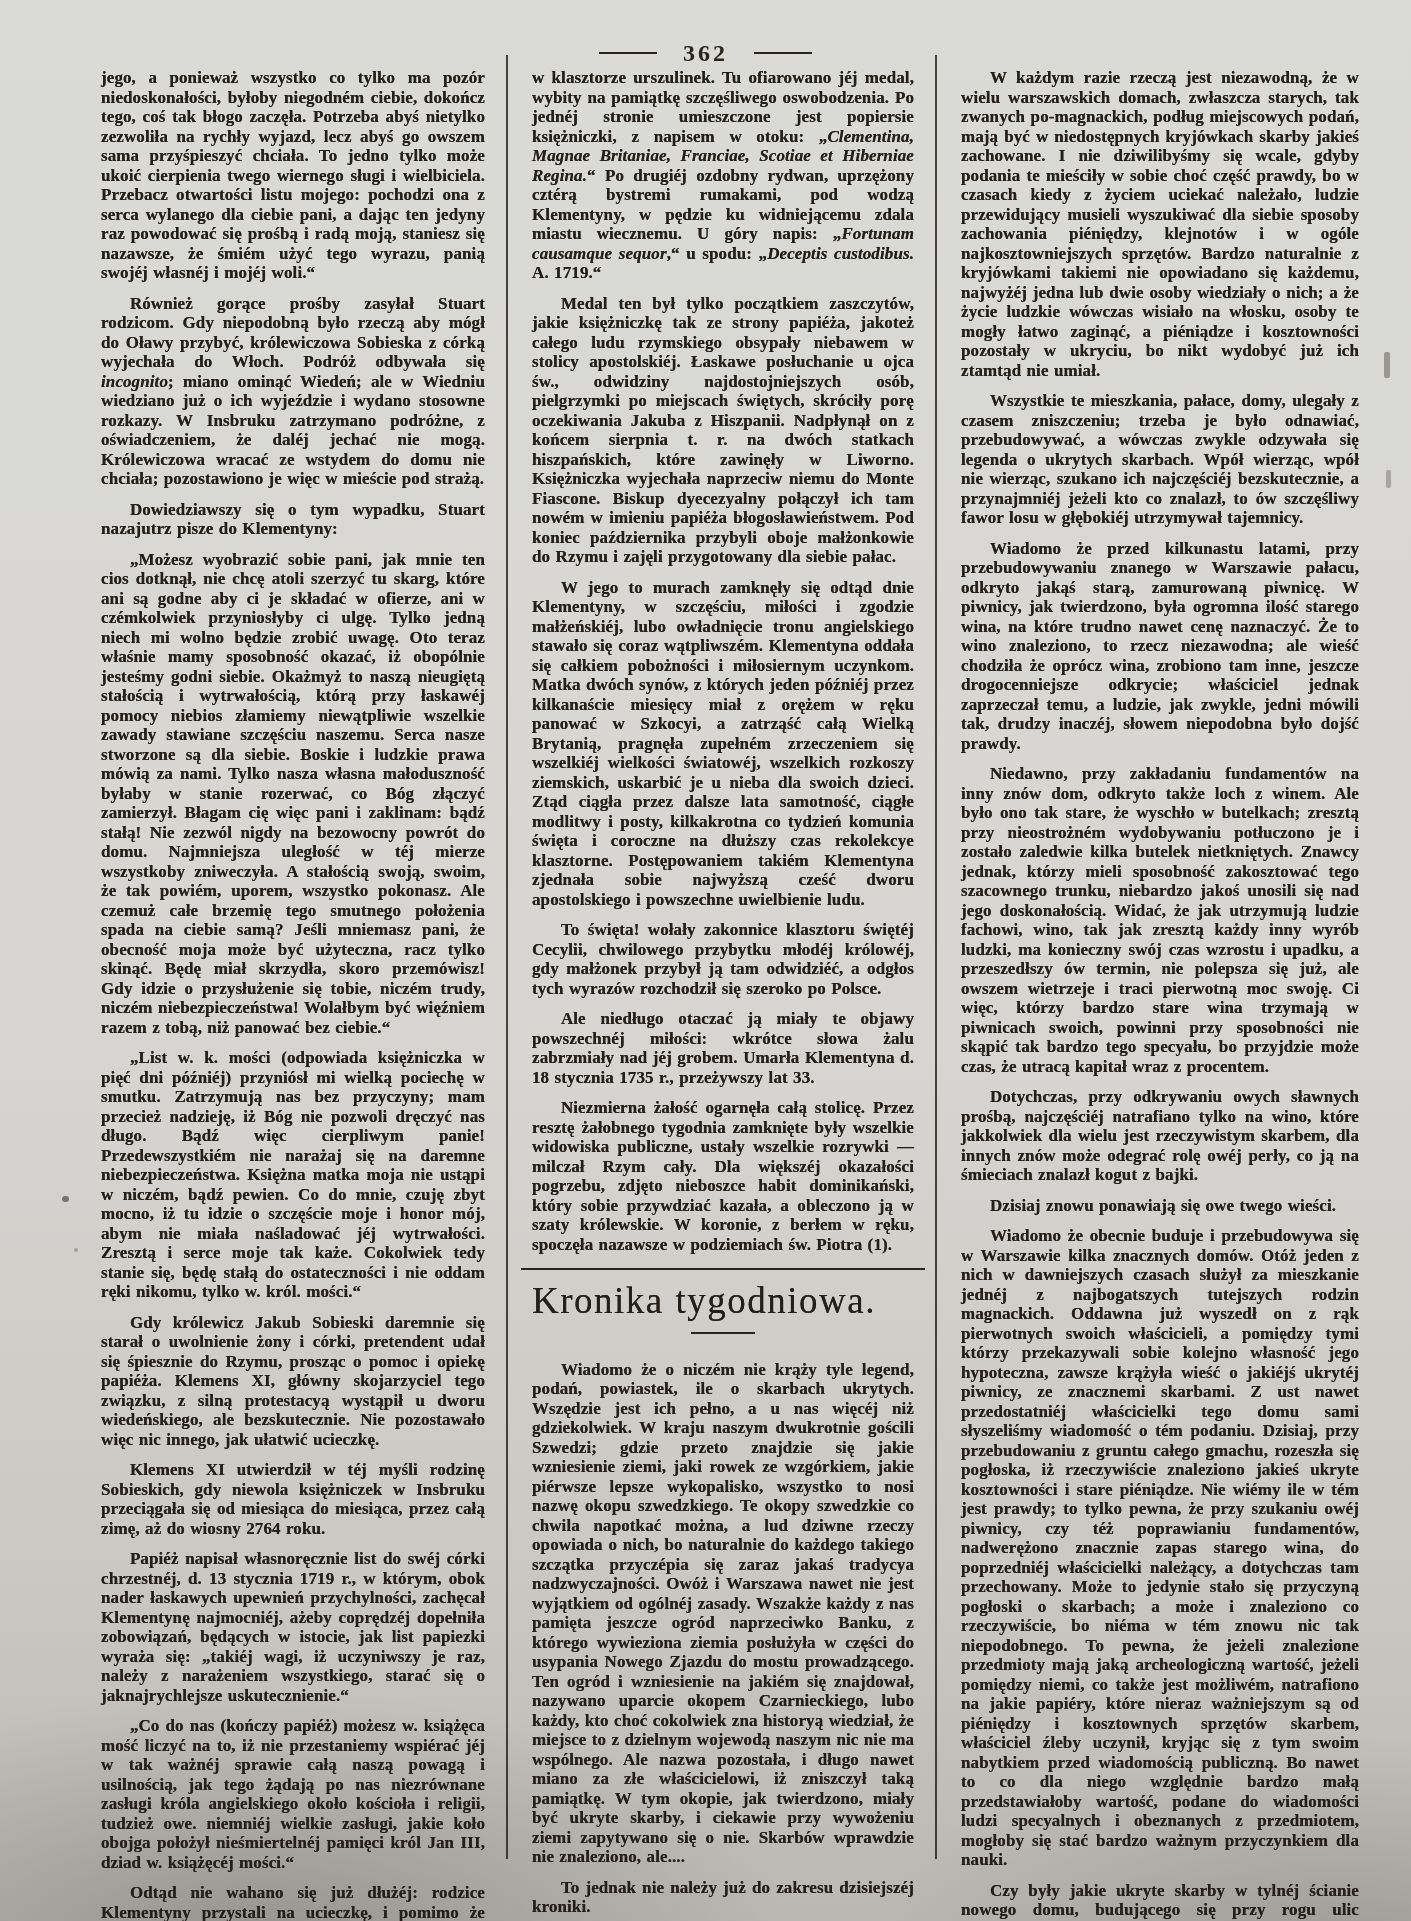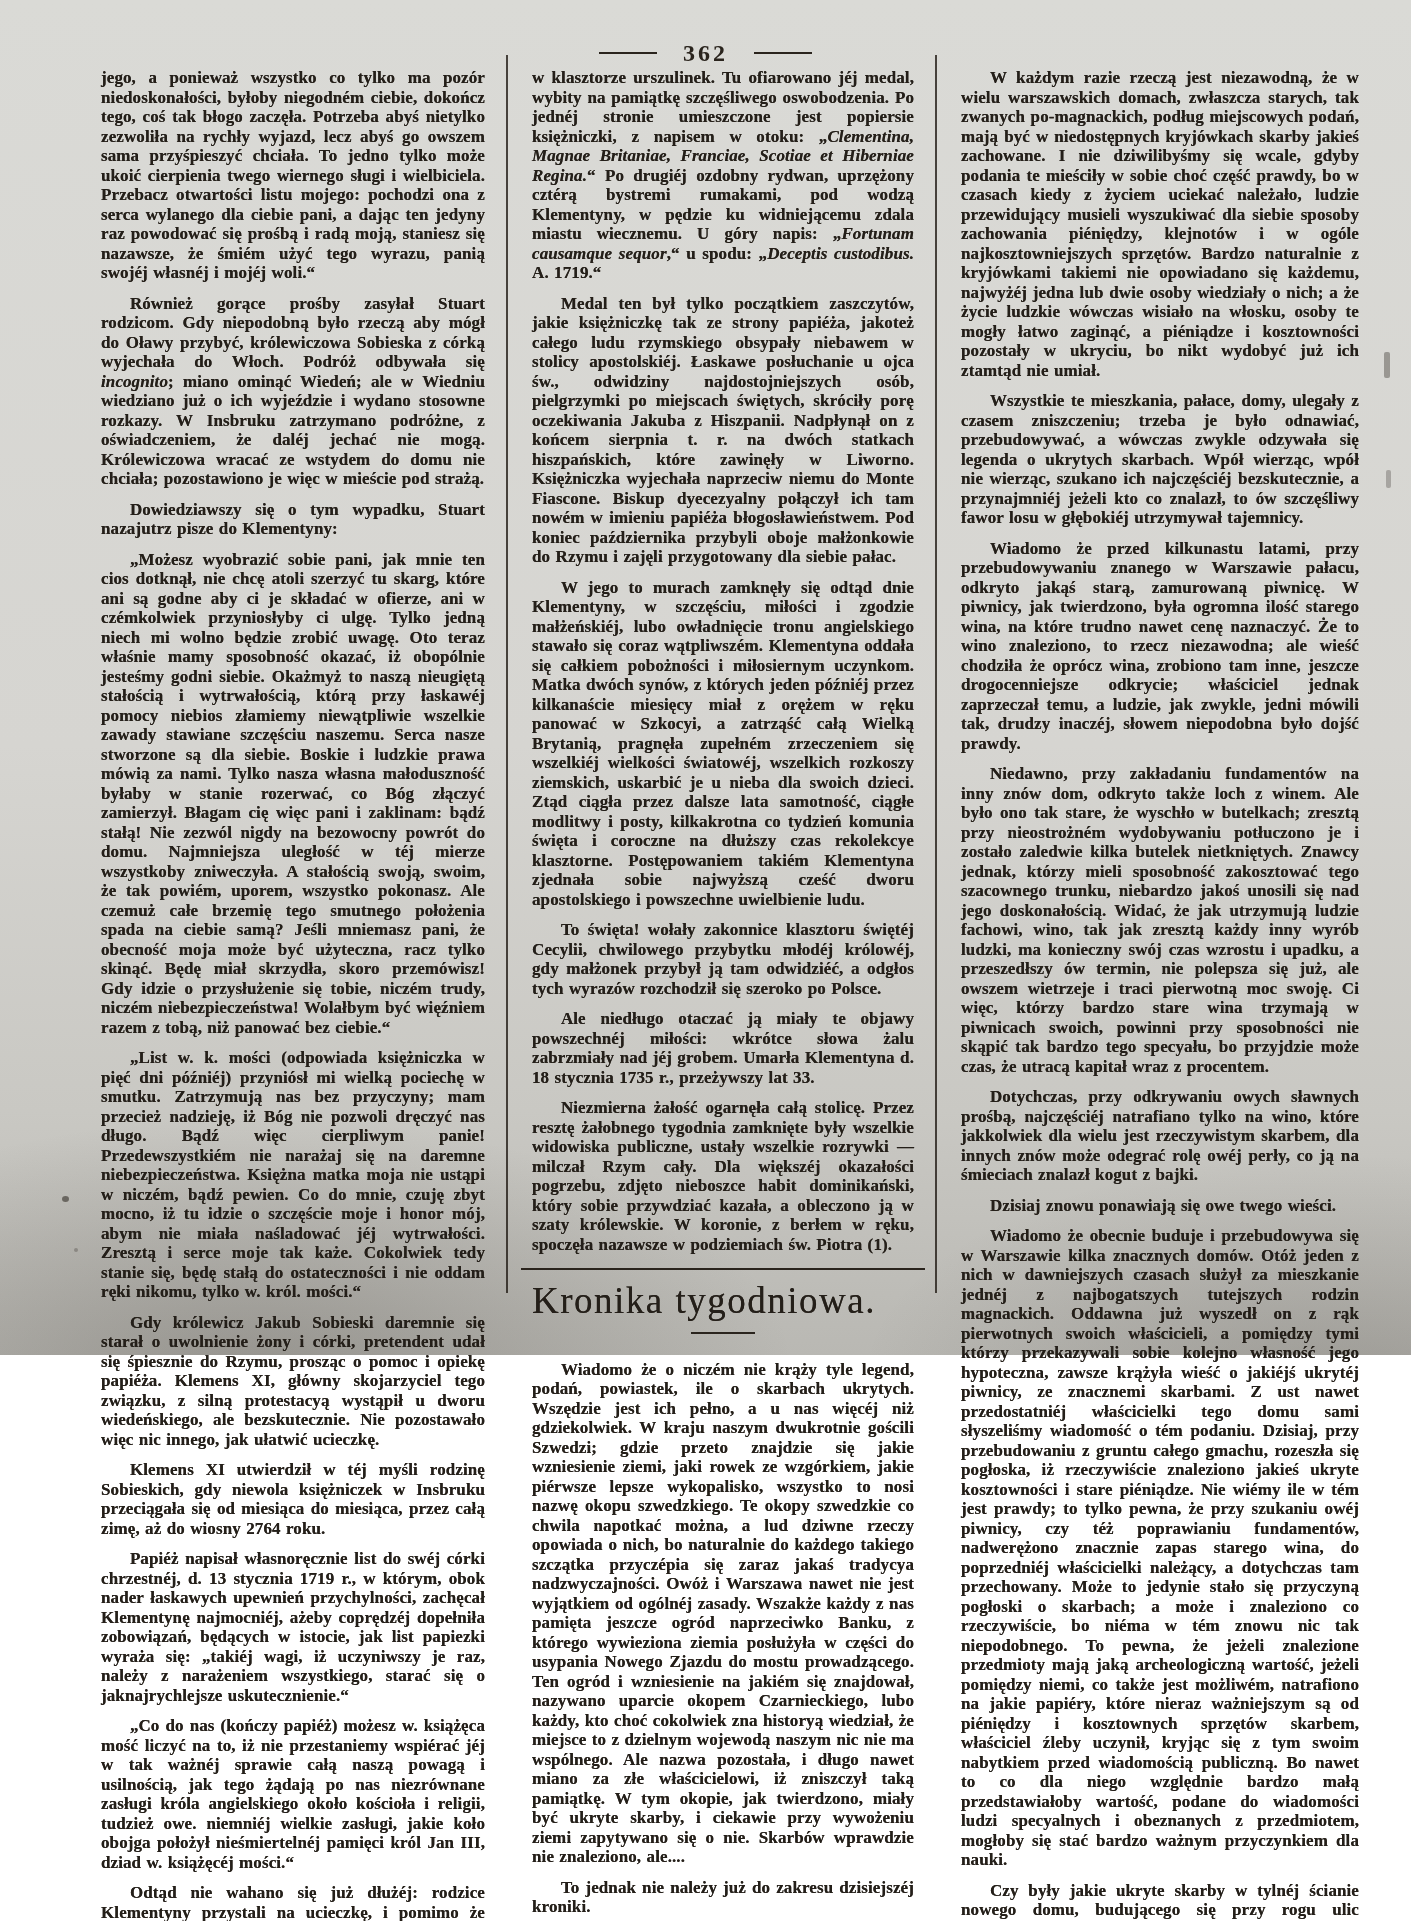--- a/index.html
+++ b/index.html
@@ -3,21 +3,21 @@
 <meta charset="utf-8">
 <style>
   html, body {
     margin: 0; padding: 0;
     width: 1411px; height: 1921px;
     overflow: hidden;
     font-family: "Liberation Serif", "DejaVu Serif", serif;
   }
   .sheet {
     position: relative;
-    width: 1411px; height: 1355px;
+    width: 1411px; height: 1921px;
     background:
       radial-gradient(ellipse 900px 420px at 18% 101%, rgba(60,55,48,.28), rgba(60,55,48,0) 60%),
       radial-gradient(ellipse 800px 380px at 95% 102%, rgba(60,55,48,.22), rgba(60,55,48,0) 60%),
       linear-gradient(180deg, #dadad6 0%, #d6d5d1 55%, #c9c8c3 82%, #b9b8b3 100%),
       #d6d5d1;
     color: #241f19;
     font-family: Liberation Serif, serif;
   }
   .speck { position: absolute; background: rgba(40,34,28,.55); border-radius: 50%; }
 

